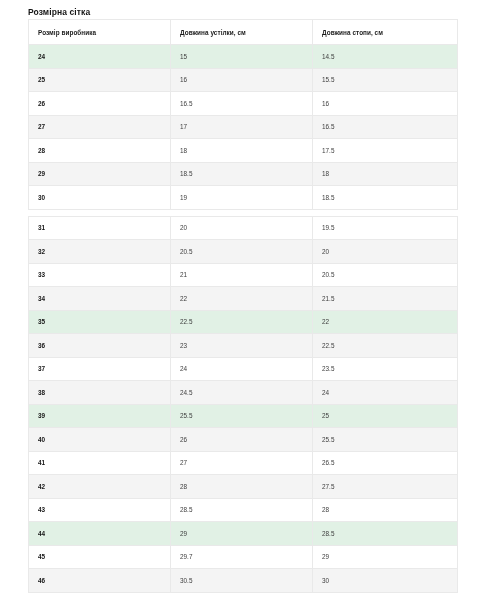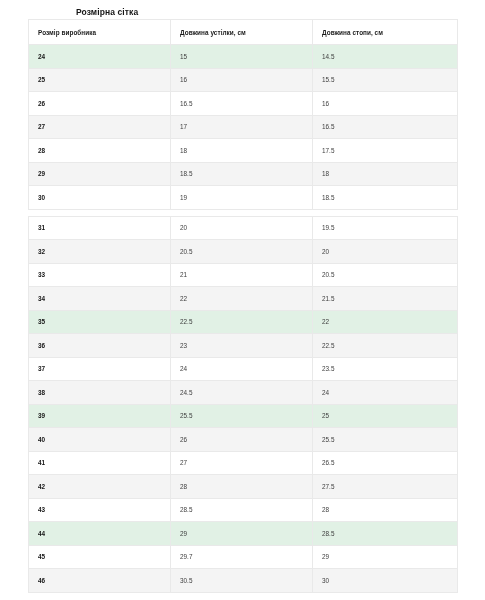--- a/index.html
+++ b/index.html
@@ -24,21 +24,20 @@
   }
 
   .page-title {
     font-size: 8.5px;
     font-weight: bold;
     color: #151515;
     letter-spacing: 0.1px;
     padding-top: 5px;
     padding-bottom: 0px;
     line-height: 14px;
-    margin-left: 48px;
   }
 
   .table-block {
     width: 429px;
     border-collapse: collapse;
     table-layout: fixed;
     font-size: 6.4px;
   }
 
   .table-block + .table-block {

